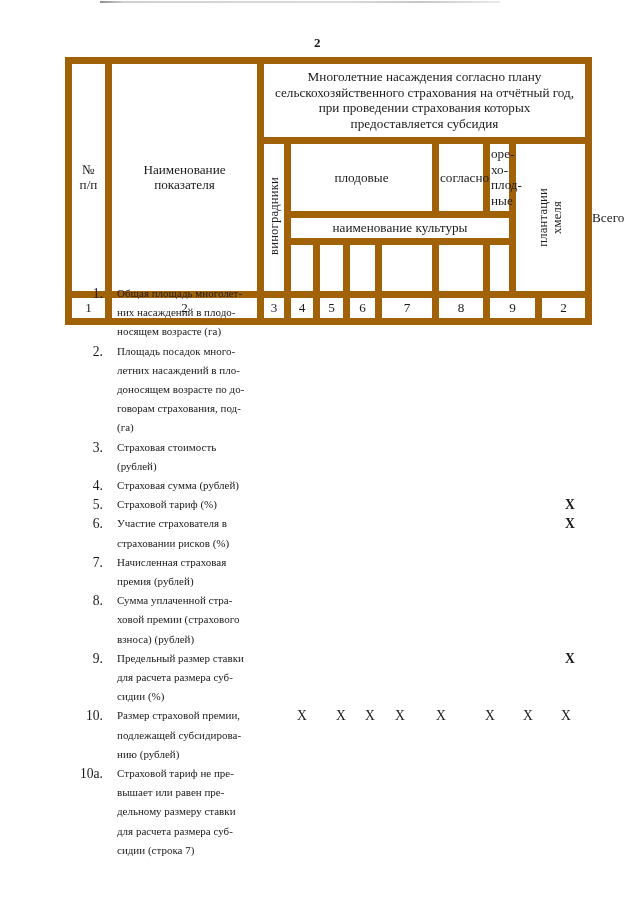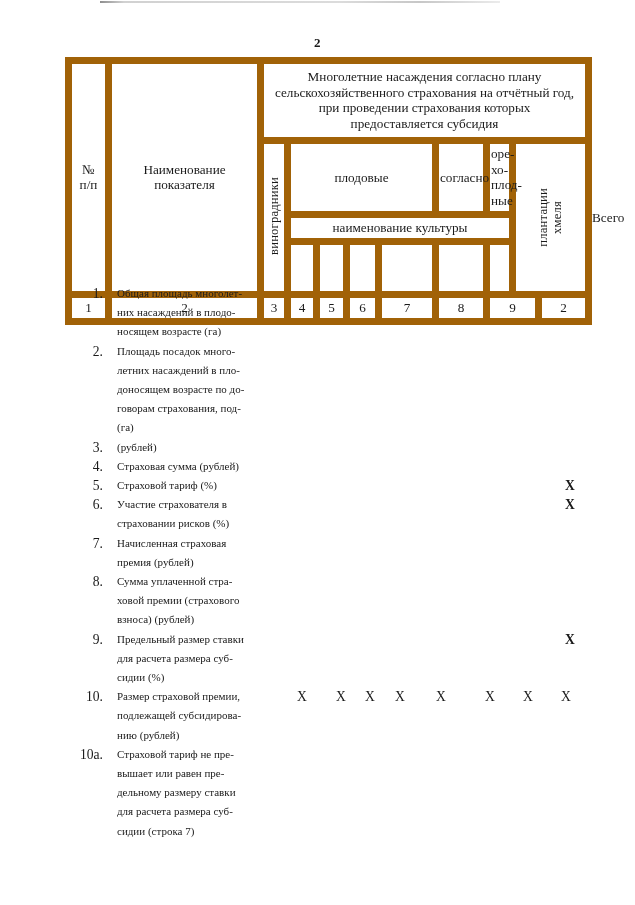--- a/index.html
+++ b/index.html
@@ -246,20 +246,21 @@
         <div class="ln">Площадь посадок много-</div>
         <div class="ln">летних насаждений в пло-</div>
         <div class="ln">доносящем возрасте по до-</div>
         <div class="ln">говорам страхования, под-</div>
         <div class="ln">(га)</div>
       </div>
     </div>
     <div class="li">
       <div class="li-num">3.</div>
       <div class="li-body">
+        <div class="ln">Страховая стоимость</div>
         <div class="ln">(рублей)</div>
       </div>
     </div>
     <div class="li">
       <div class="li-num">4.</div>
       <div class="li-body">
         <div class="ln">Страховая сумма (рублей)</div>
       </div>
     </div>
     <div class="li">

